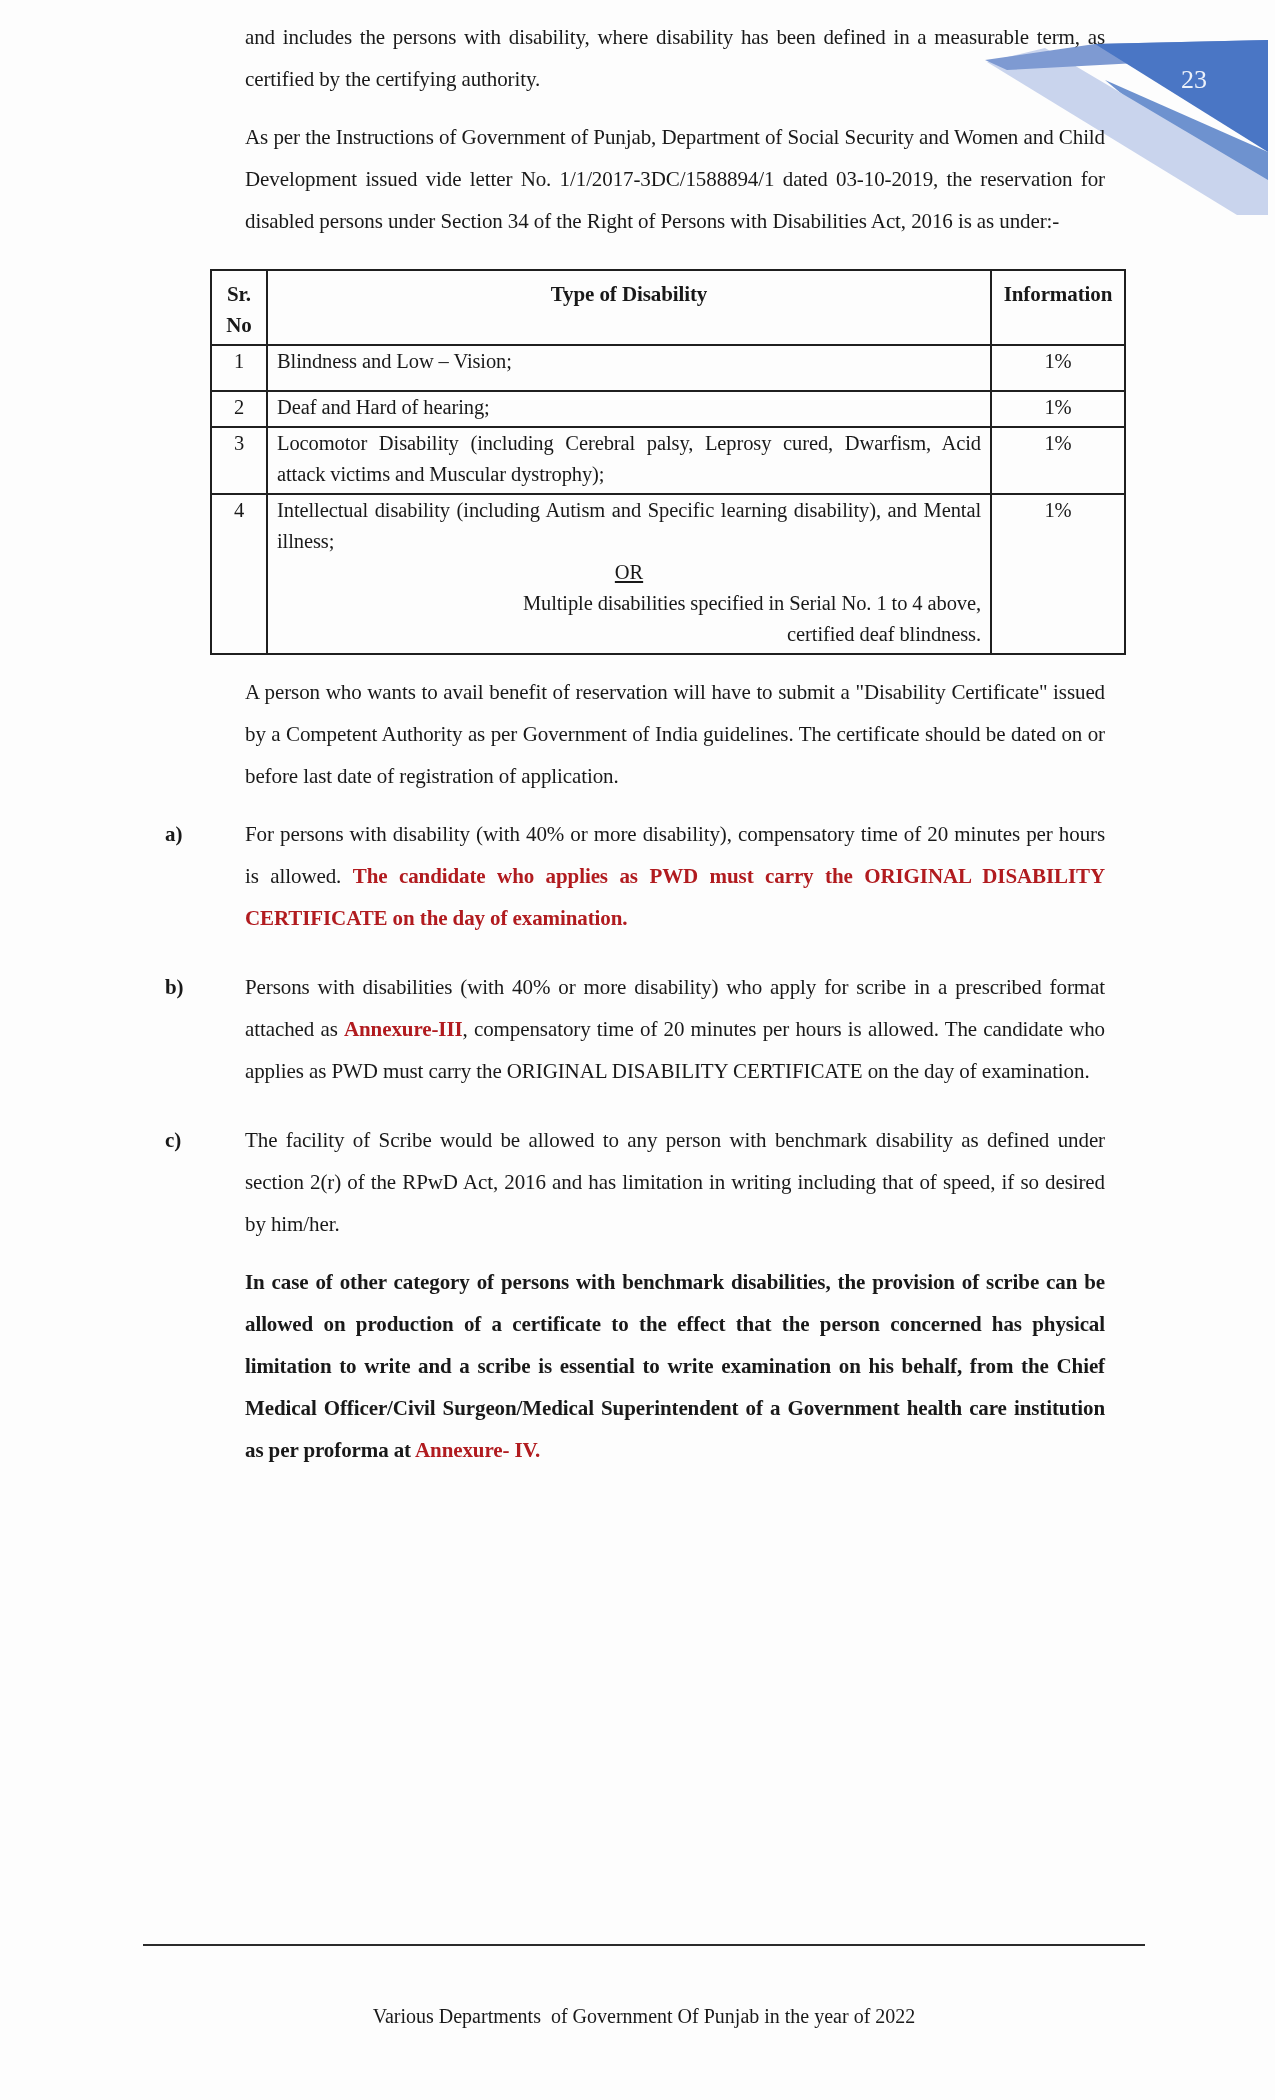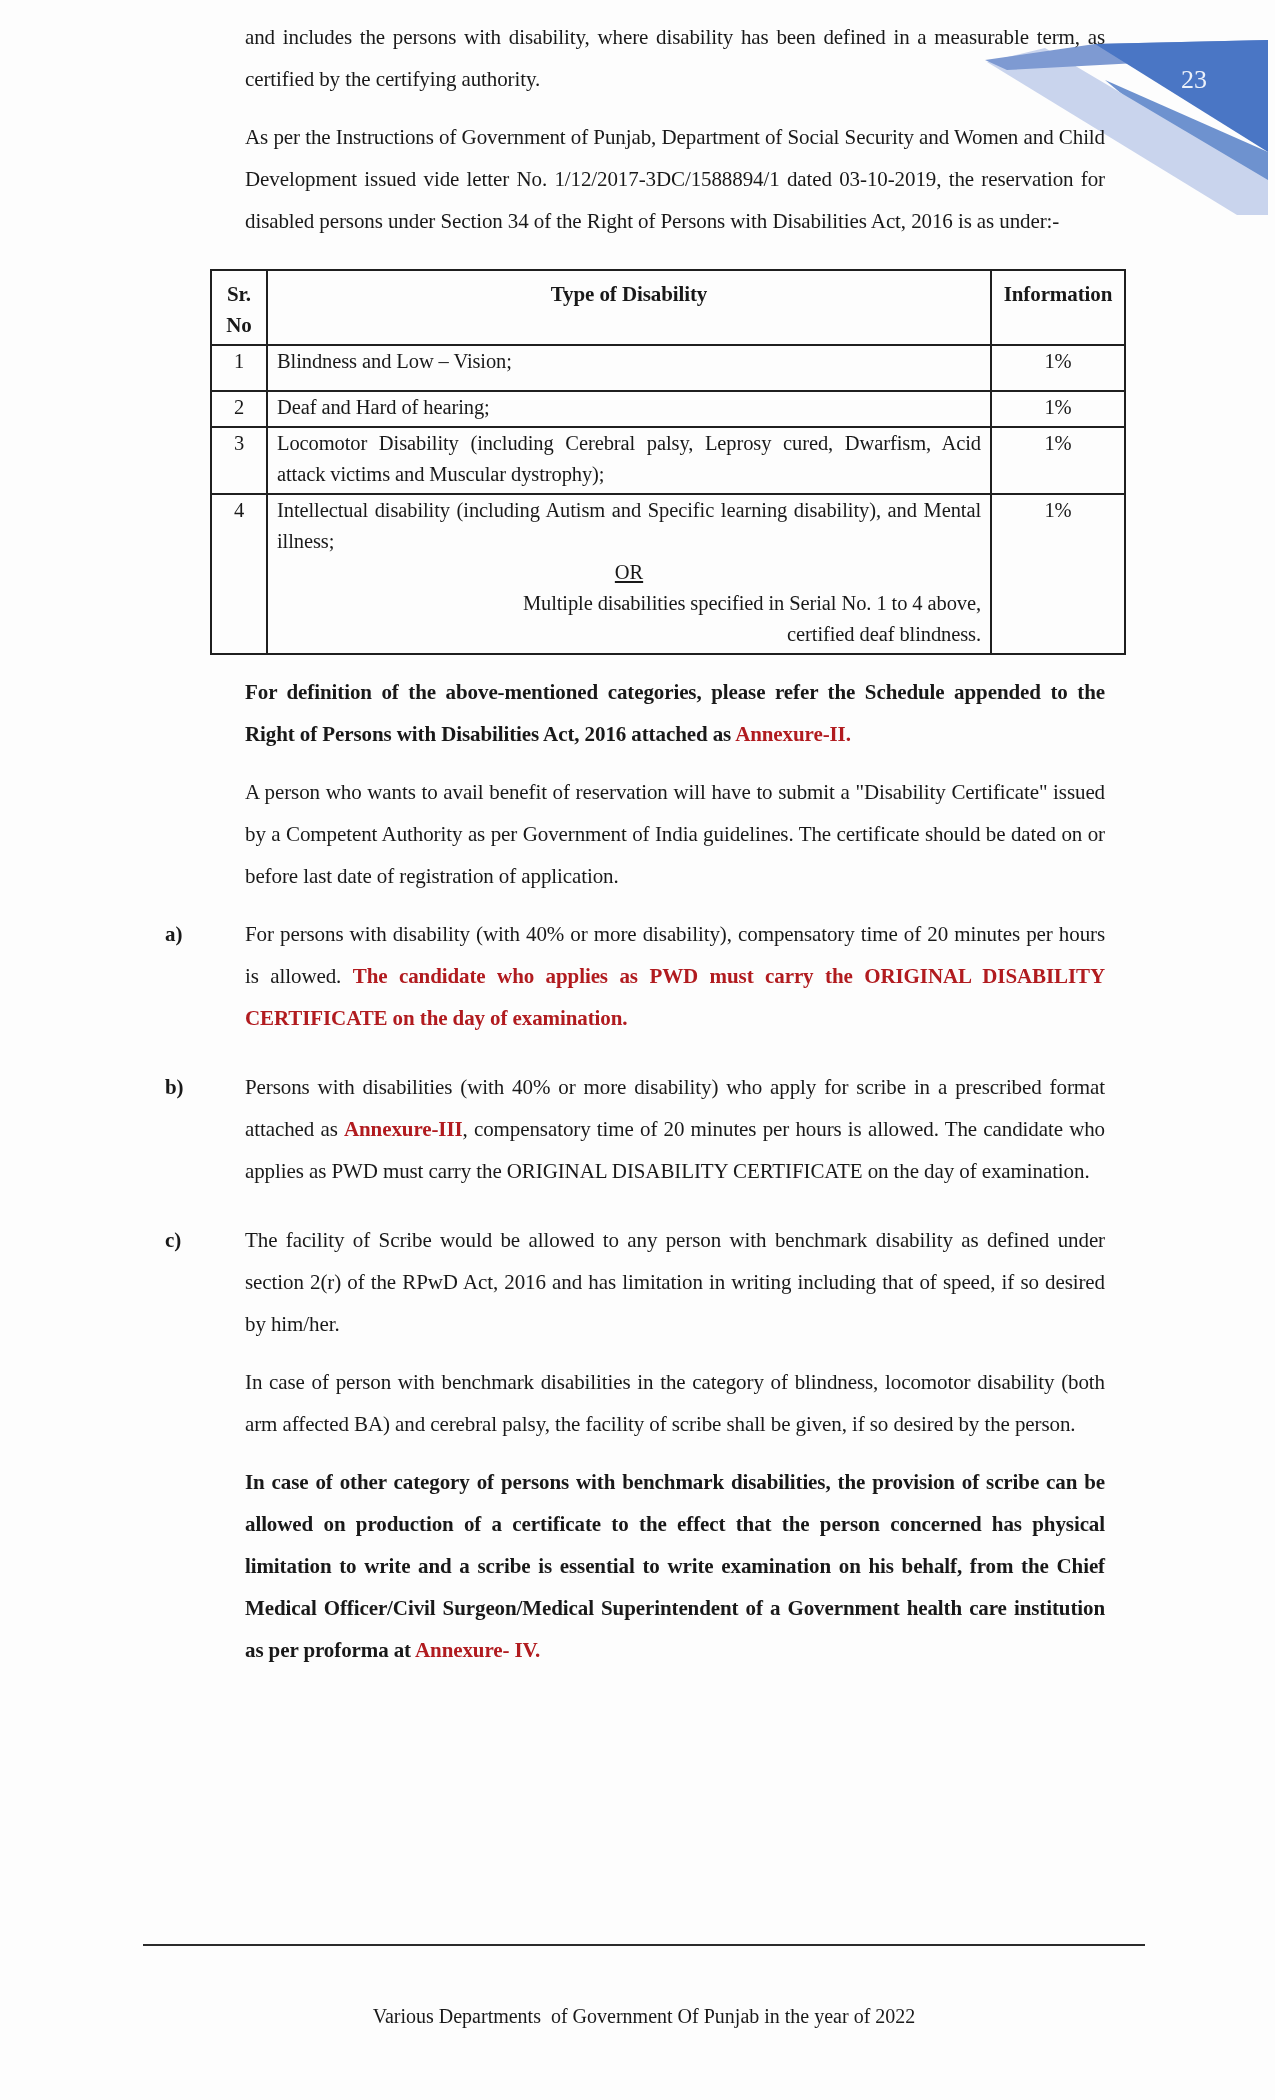--- a/index.html
+++ b/index.html
@@ -62,21 +62,21 @@
     <polygon points="120,40 283,175 283,112" fill="#6e92cf"></polygon>
     <polygon points="2,22 60,8 283,140 283,175 252,175" fill="#c9d4ed"></polygon>
     <polygon points="0,20 110,4 283,0 283,16 22,30" fill="#7e9ad2"></polygon>
     <polygon points="110,4 283,0 283,112" fill="#4a76c5"></polygon>
     <text x="196" y="48" fill="#ecf1fa">23</text>
   </svg>
 
   <div class="content">
 
     <p class="p1">and includes the persons with disability, where disability has been defined in a measurable term, as certified by the certifying authority.</p>
-    <p>As per the Instructions of Government of Punjab, Department of Social Security and Women and Child Development issued vide letter No. 1/12/2017-3DC/1588894/1 dated 03-10-2019, the reservation for disabled persons under Section 34 of the Right of Persons with Disabilities Act, 2016 is as under:-</p>
+    <p>As per the Instructions of Government of Punjab, Department of Social Security and Women and Child Development issued vide letter No. 1/1/2017-3DC/1588894/1 dated 03-10-2019, the reservation for disabled persons under Section 34 of the Right of Persons with Disabilities Act, 2016 is as under:-</p>
 
     <table class="dis">
       <colgroup>
           <col style="width:56px">
           <col style="width:724px">
           <col style="width:134px">
         </colgroup>
       <thead>
         <tr>
           <th>Sr. No</th>
@@ -106,40 +106,38 @@
             <div>Intellectual disability (including Autism and Specific learning disability),  and Mental illness;</div>
             <div class="or-line">OR</div>
             <div class="plain-line">Multiple disabilities specified in Serial No. 1 to 4 above,</div>
             <div class="plain-line">certified deaf blindness.</div>
           </td>
           <td class="pct">1%</td>
         </tr>
       </tbody>
     </table>
 
-    <p class="note"><span class="b">For definition of the above-mentioned categories, please refer the Schedule appended to the Right of Persons with Disabilities Act, 2016 attached as </span><span class="b red">Annexure-II.</span></p>
 
     <p>A person who wants to avail benefit of reservation will have to submit a "Disability Certificate" issued by a Competent Authority as per Government of India guidelines. The certificate should be dated on or before last date of registration of application.</p>
 
     <div class="li mt-sm">
       <span class="lbl">a)</span>
       <p><span>For persons with disability (with 40% or more disability), compensatory time of 20 minutes per hours is allowed. </span><span class="b red">The candidate who applies as PWD must carry the ORIGINAL DISABILITY CERTIFICATE on the day of examination.</span></p>
     </div>
 
     <div class="li mt-lg">
       <span class="lbl">b)</span>
       <p><span>Persons with disabilities (with 40% or more disability) who apply for scribe in a prescribed format attached as </span><span class="b red">Annexure-III</span><span>, compensatory time of 20 minutes per hours is allowed. The candidate who applies as PWD must carry the ORIGINAL DISABILITY CERTIFICATE on the day of examination.</span></p>
     </div>
 
     <div class="li mt-lg">
       <span class="lbl">c)</span>
       <p><span>The facility of Scribe would be allowed to any person with benchmark disability as defined under section 2(r) of the RPwD Act, 2016 and has limitation in writing including that of speed, if so desired by him/her.</span></p>
     </div>
 
-    <p class="mt-md">In case of person with benchmark disabilities in the category of blindness, locomotor disability (both arm affected BA) and cerebral palsy, the facility of scribe shall be given, if so desired by the person.</p>
 
     <p class="mt-md b"><span class="b">In case of other category of persons with benchmark disabilities, the provision of scribe can be allowed on production of a certificate to the effect that the person concerned has physical limitation to write and a scribe is essential to write examination on his behalf, from the Chief Medical Officer/Civil Surgeon/Medical Superintendent of a Government health care institution as per proforma at </span><span class="b red">Annexure- IV.</span></p>
 
   </div>
 
   <div class="footer">
     <div>Various Departments  of Government Of Punjab in the year of 2022</div>
   </div>
 
 </div>

